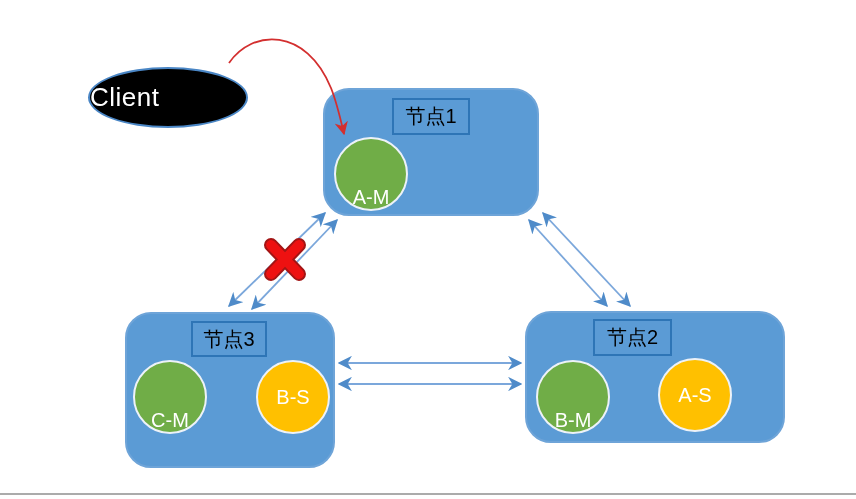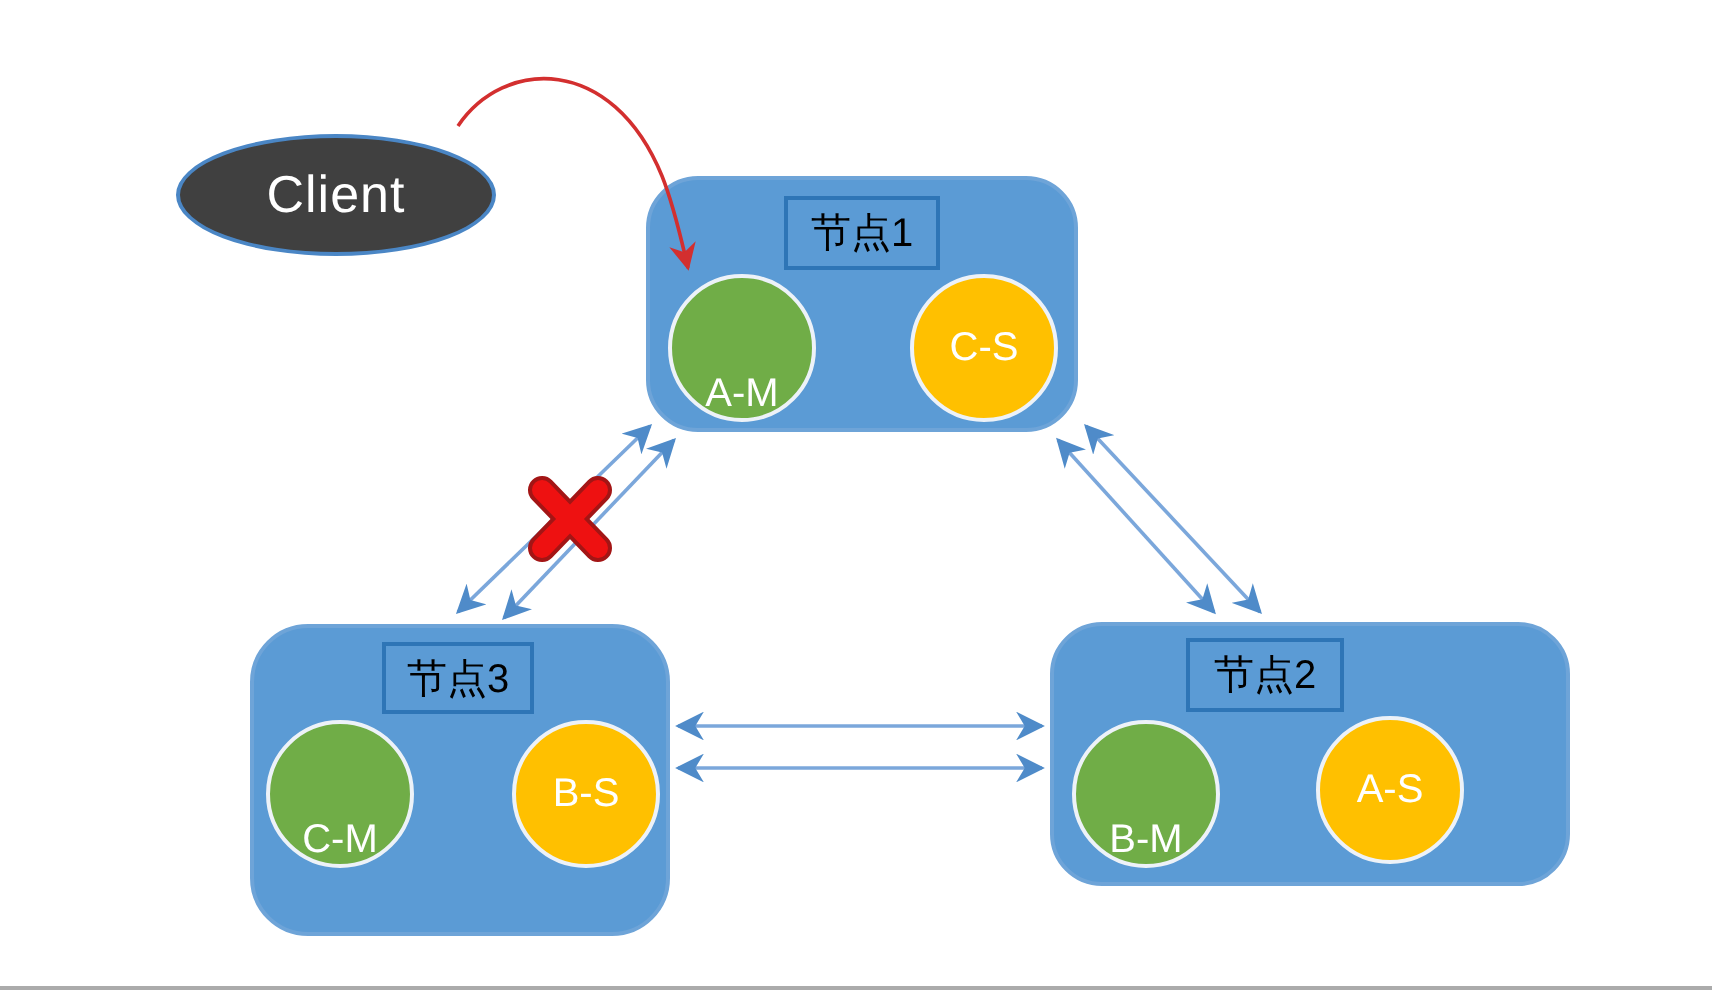--- a/index.html
+++ b/index.html
@@ -6,33 +6,33 @@
   .canvas{
     position:relative;
     width:856px;height:499px;
     background:#ffffff;
     overflow:hidden;
     font-family:"Liberation Sans","DejaVu Sans",sans-serif;
   }
   
   .client-ellipse{
     position:absolute;left:88px;top:67px;width:160px;height:61px;
-    background:#404040;border:2px solid #4A86C5;border-radius:50%;
-    display:flex;align-items:center;justify-content:center;
+    background:#000000;border:2px solid #4A86C5;border-radius:50%;
+    display:flex;align-items:center;
     box-sizing:border-box;
   }
   .client-ellipse span{color:#ffffff;font-size:26px;letter-spacing:.5px;}
   
   .node{
     position:absolute;background:#5B9BD5;border:2px solid #6EA4D8;
     border-radius:26px;box-sizing:border-box;
   }
   .node.n1{left:323px;top:88px;width:216px;height:128px;}
   .node.n2{left:525px;top:311px;width:260px;height:132px;}
-  .node.n3{left:125px;top:312px;width:210px;height:156px;border-radius:29px;}
+  .node.n3{left:125px;top:312px;width:210px;height:156px;}
   .node-label-box{
     position:absolute;border:2px solid #2E75B6;background:transparent;
     display:flex;align-items:center;justify-content:center;box-sizing:border-box;
   }
   .n1 .node-label-box{left:67px;top:8px;width:78px;height:37px;}
   .n2 .node-label-box{left:66px;top:6px;width:79px;height:37px;}
   .n3 .node-label-box{left:64px;top:7px;width:76px;height:36px;}
   .node-label-box span{color:#000000;font-size:20px;}
   
   .circle{
@@ -62,23 +62,20 @@
   <div class="client-ellipse">
     <span>Client</span>
   </div>
 
   <div class="node n1">
     <div class="node-label-box">
       <span>节点1</span>
     </div>
     <div class="circle master pos-left">
       <span>A-M</span>
-    </div>
-    <div class="circle slave pos-right">
-      <span>C-S</span>
     </div>
   </div>
 
   <div class="node n2">
     <div class="node-label-box">
       <span>节点2</span>
     </div>
     <div class="circle slave pos-right">
       <span>A-S</span>
     </div>

